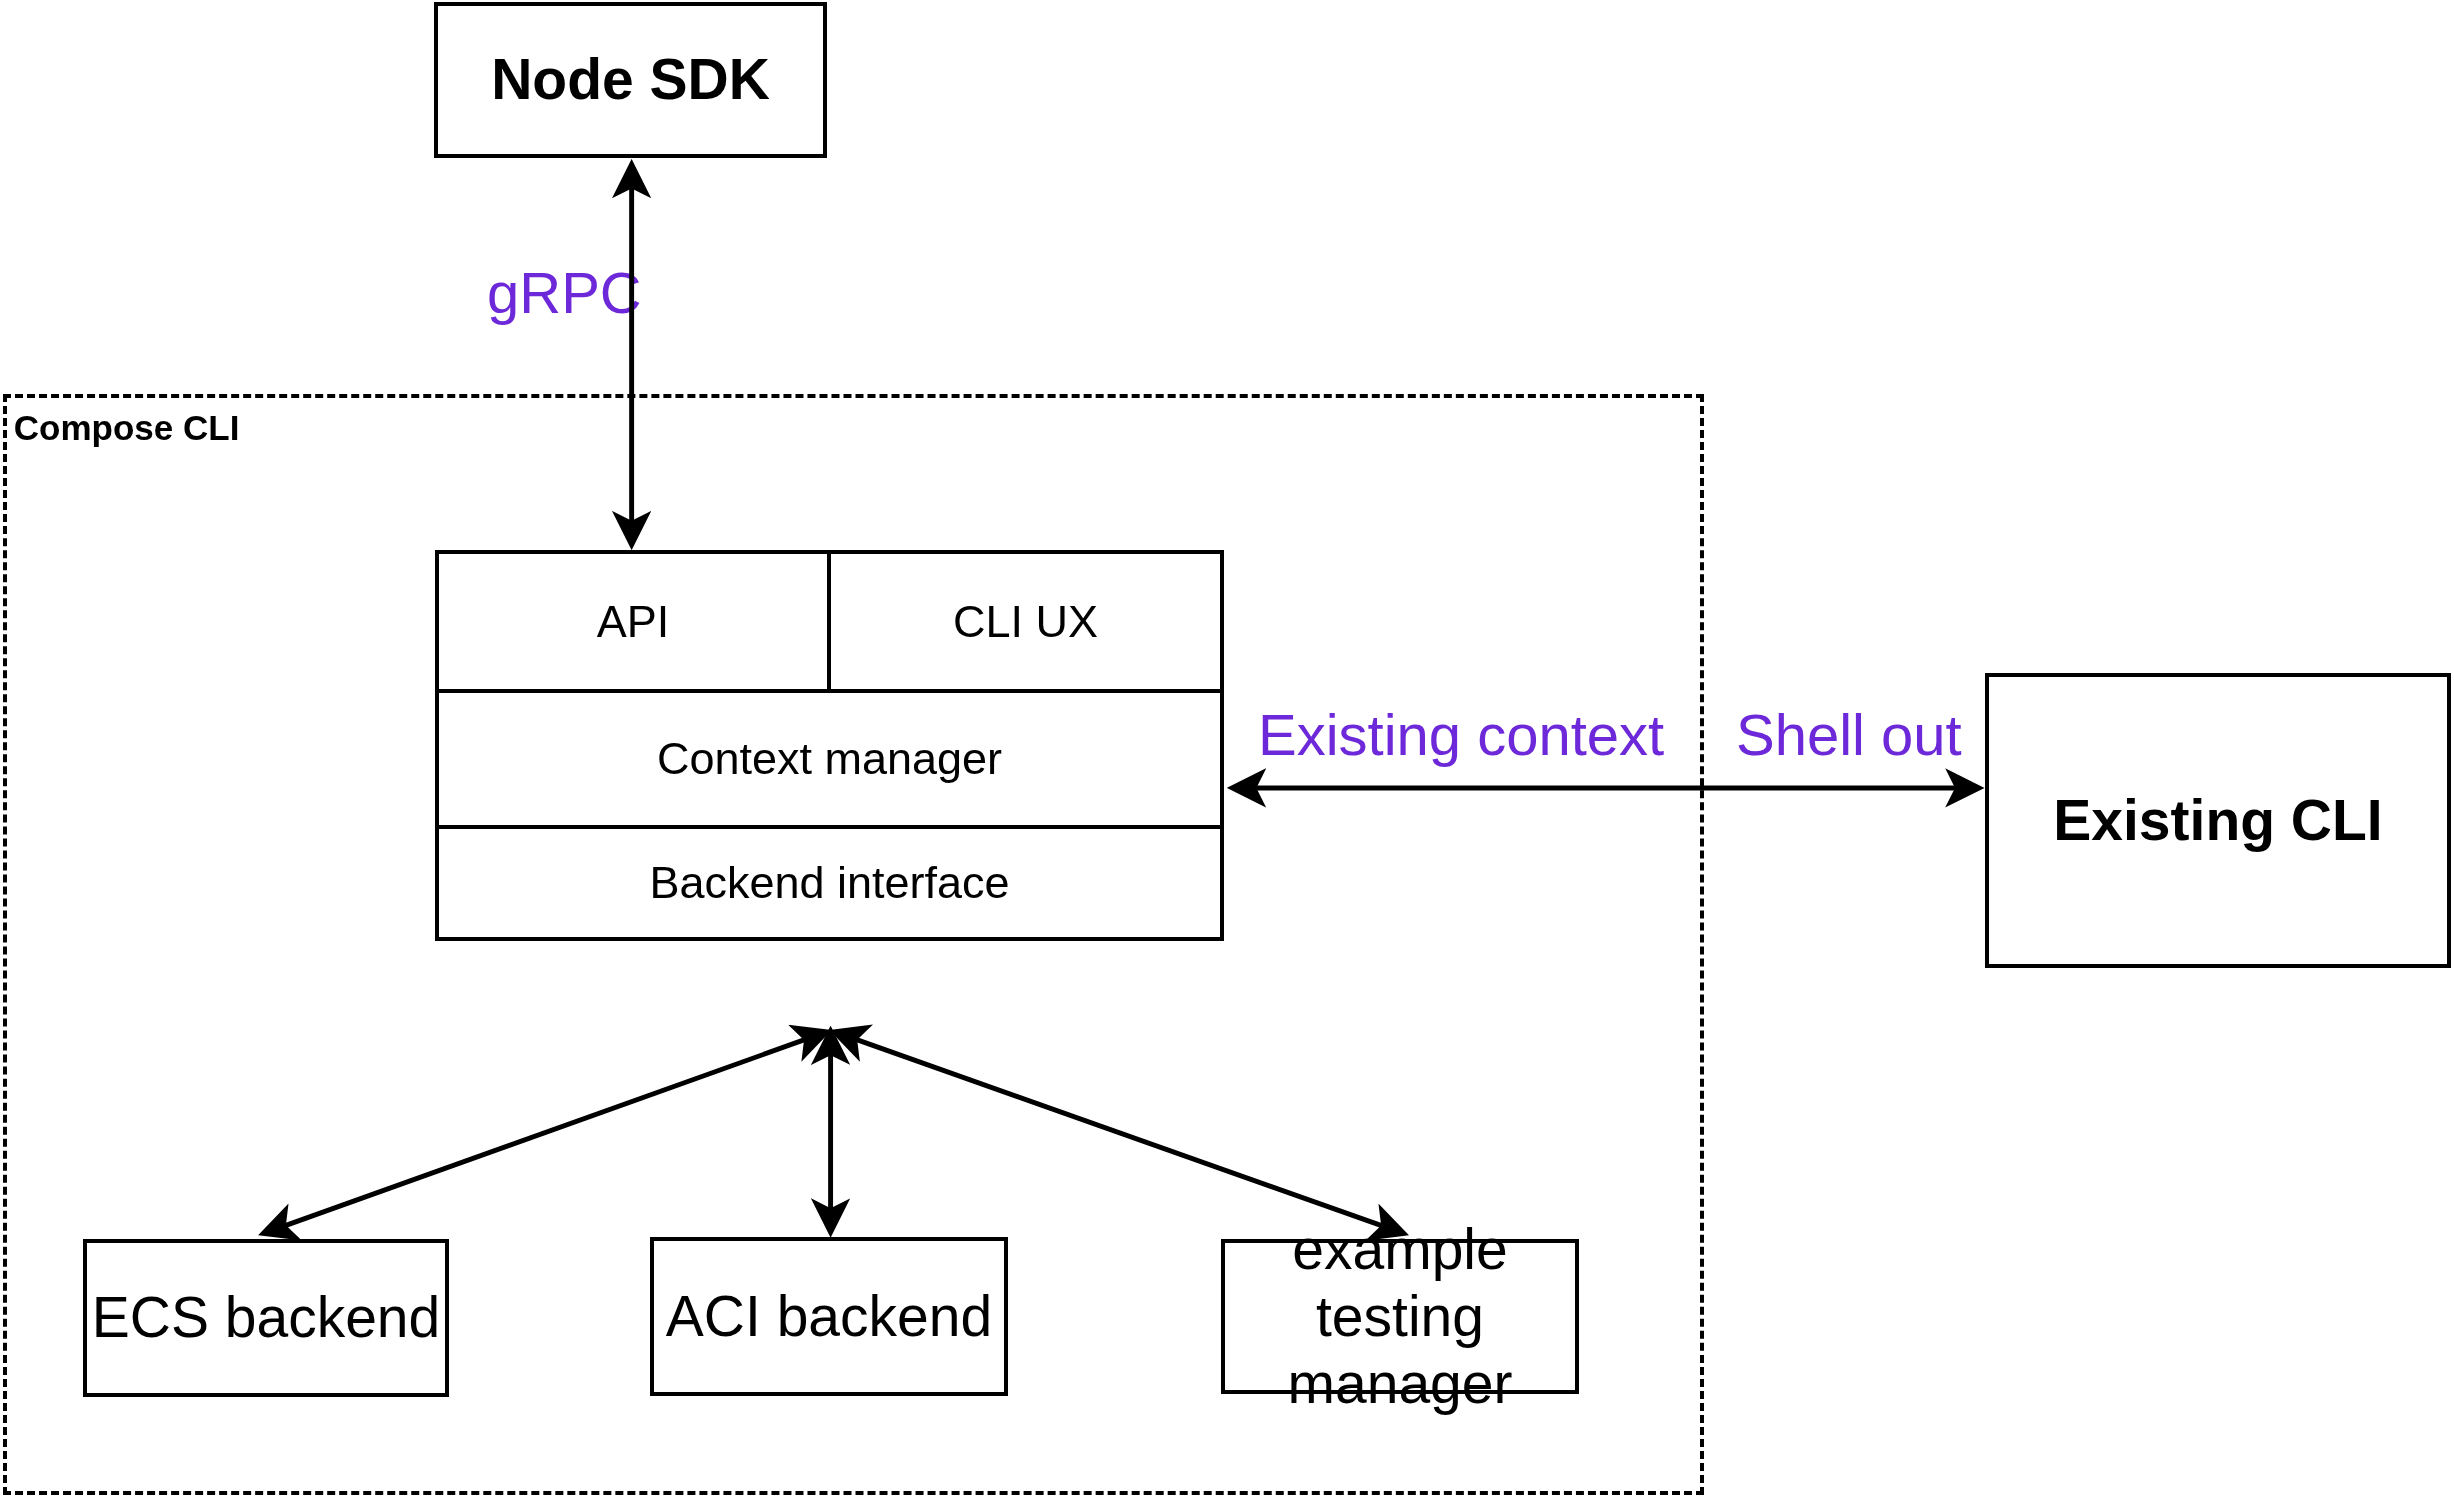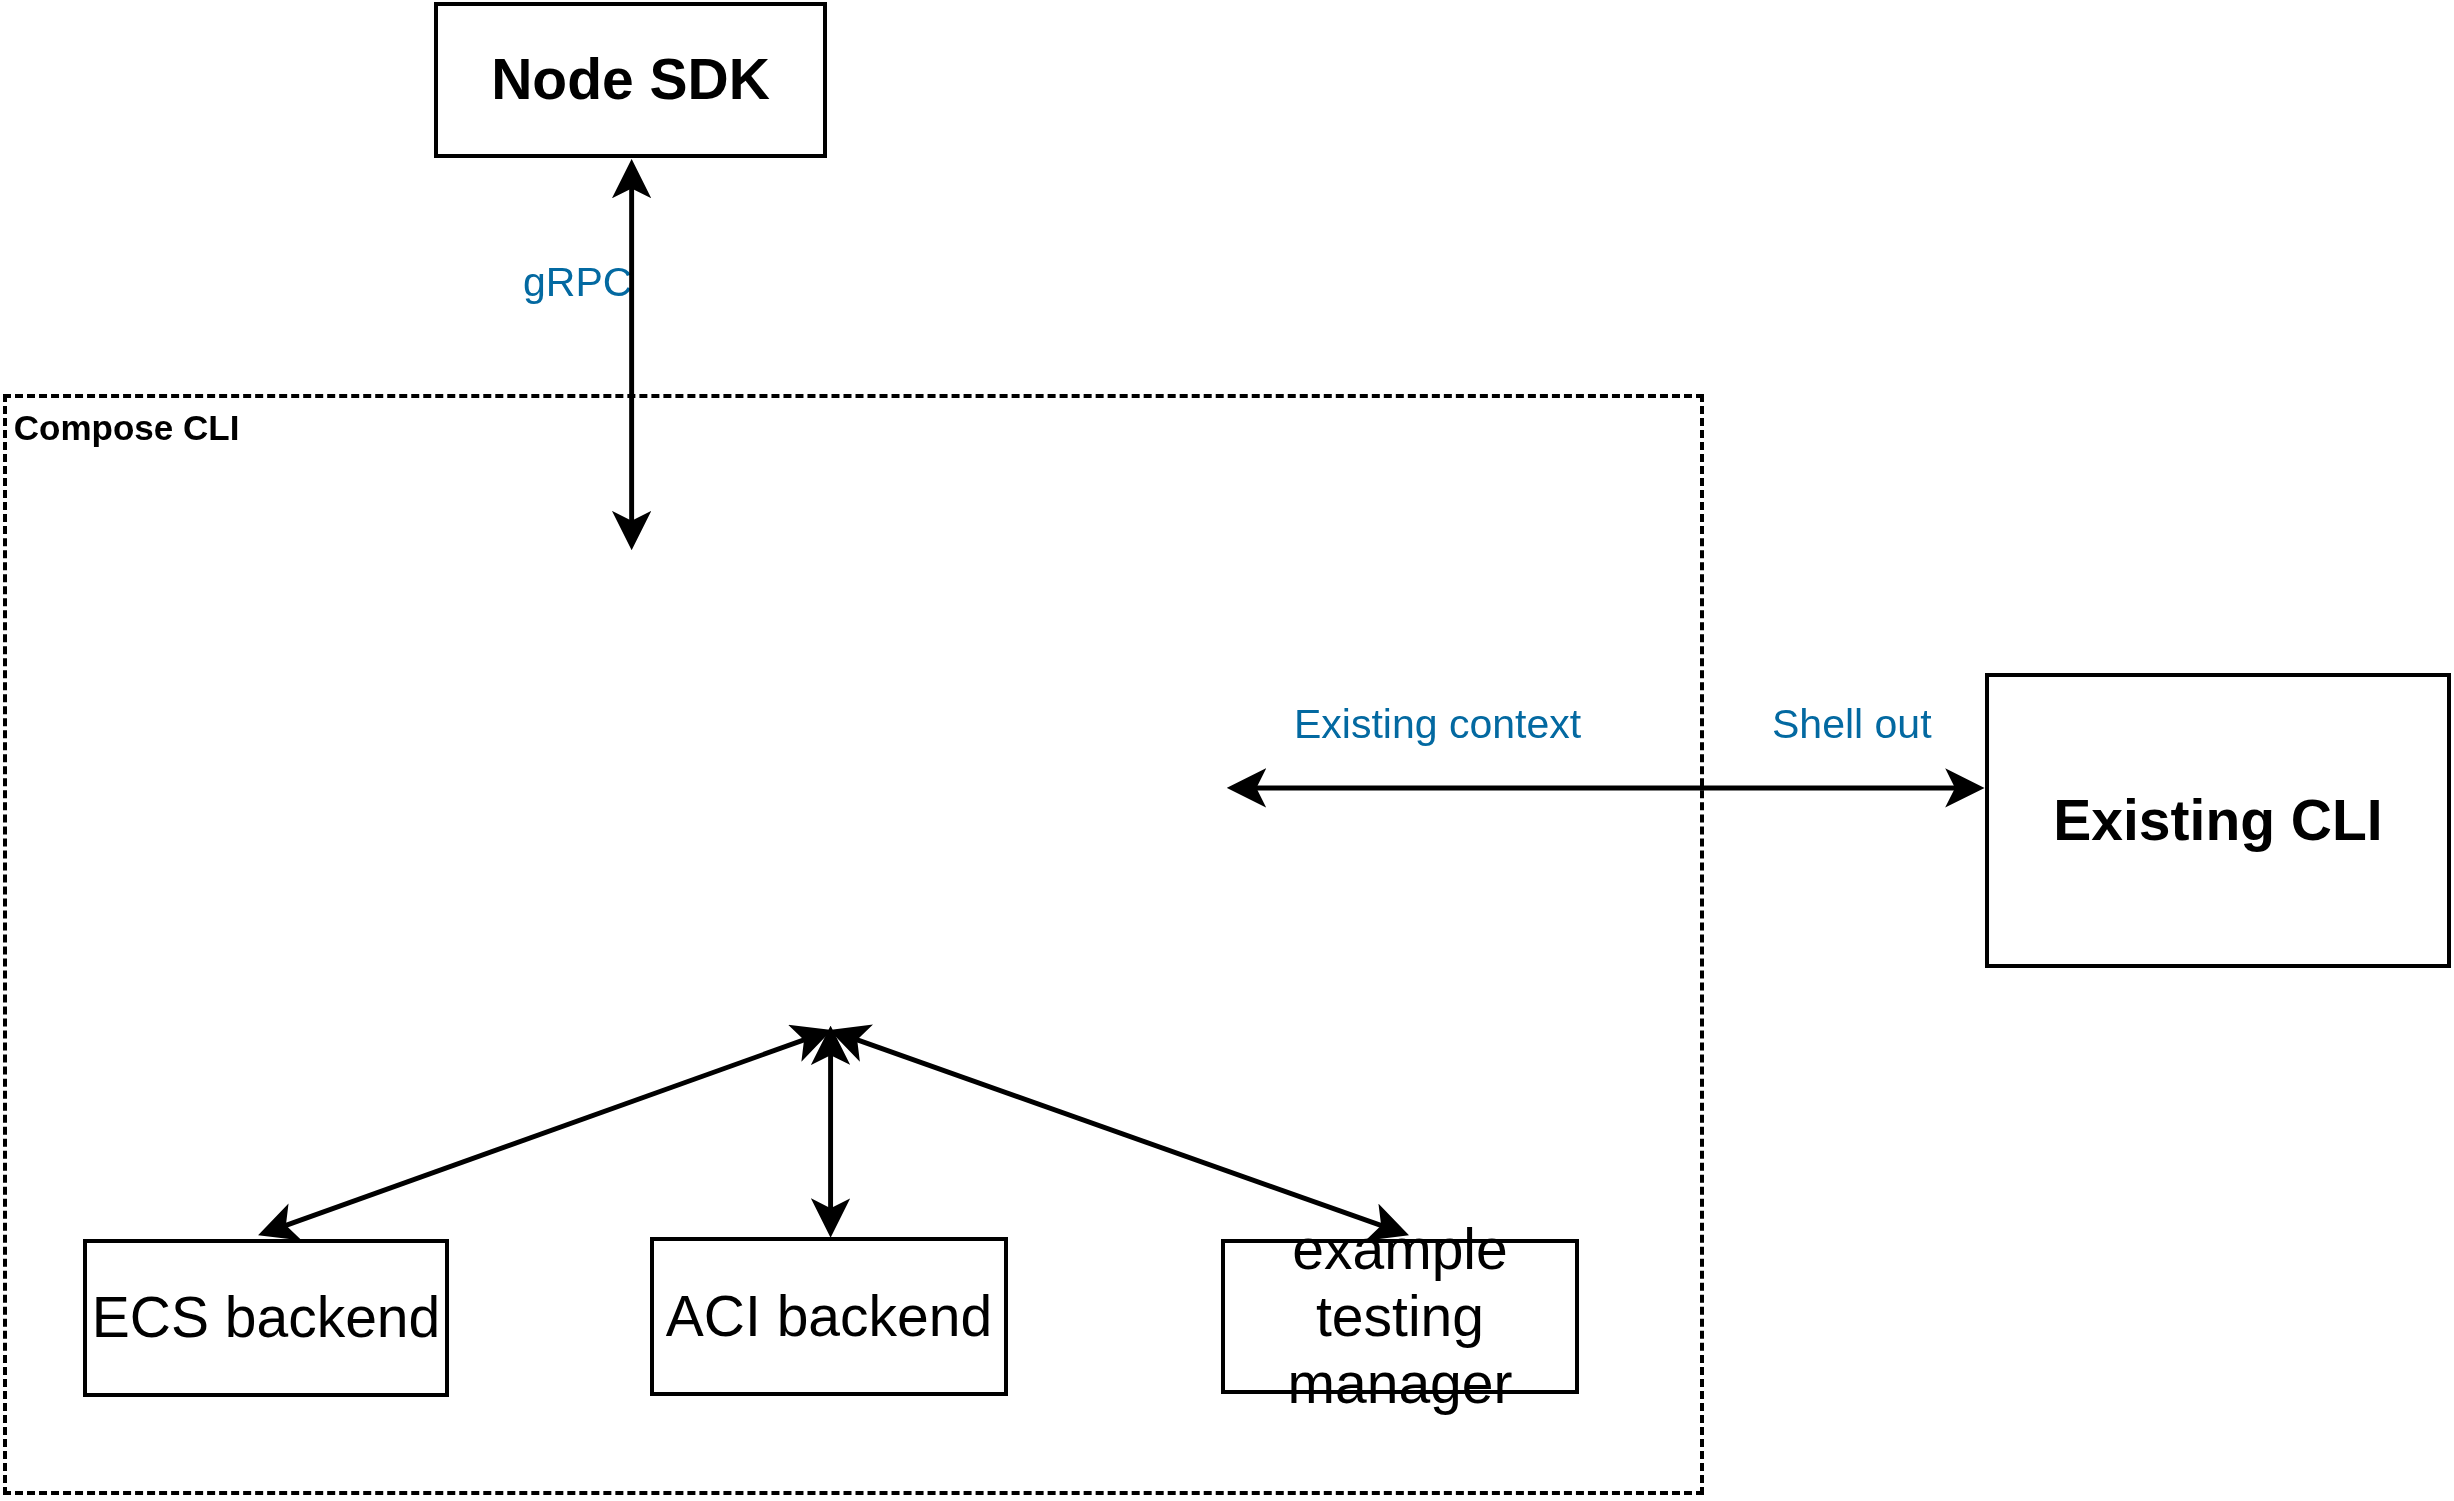--- a/index.html
+++ b/index.html
@@ -73,25 +73,24 @@
     text-align: center;
     font-size: 45px;
     color: #000000;
     background: #ffffff;
   }
   .stack-cell + .stack-cell { border-left: 4.9px solid #000000; }
 
   
   .edge-label {
     position: absolute;
-    font-size: 41px;
+    font-size: 58px;
     white-space: nowrap;
-    color: #0369a1;
+    color: #6d28d9;
     background: transparent;
-    margin-left: 36px;
   }
 
   svg.overlay {
     position: absolute;
     left: 0;
     top: 0;
     width: 2455px;
     height: 1501px;
     pointer-events: none;
   }
@@ -101,20 +100,32 @@
 
 <div id="canvas">
 
   <div id="compose-group" style="left:3px; top:394px; width:1701px; height:1101px;"></div>
   <div id="compose-group-label" style="left:13.8px; top:408px;">Compose CLI</div>
 
   <div class="box bold" style="left:434px; top:2px; width:393px; height:156px;">Node SDK</div>
 
   <div class="box bold" style="left:1985px; top:673px; width:466px; height:295px;">Existing CLI</div>
 
+  <div id="central-stack" style="left:435px; top:550px; width:789px; height:391px;">
+    <div class="stack-row" style="height:135px;">
+      <div class="stack-cell" style="width:388px;">API</div>
+      <div class="stack-cell" style="flex:1;">CLI UX</div>
+    </div>
+    <div class="stack-row" style="height:136px;">
+      <div class="stack-cell" style="flex:1;">Context manager</div>
+    </div>
+    <div class="stack-row" style="flex:1;">
+      <div class="stack-cell" style="flex:1;">Backend interface</div>
+    </div>
+  </div>
 
   <div class="box" style="left:83px; top:1239px; width:366px; height:158px;">ECS backend</div>
 
   <div class="box" style="left:650px; top:1237px; width:358px; height:159px;">ACI backend</div>
 
   <div class="box" style="left:1221px; top:1239px; width:358px; height:155px; padding:0 13.8px;">example testing manager</div>
 
   <div class="edge-label" style="left:487px; top:259px;">gRPC</div>
 
   <div class="edge-label" style="left:1258px; top:701px;">Existing context</div>

